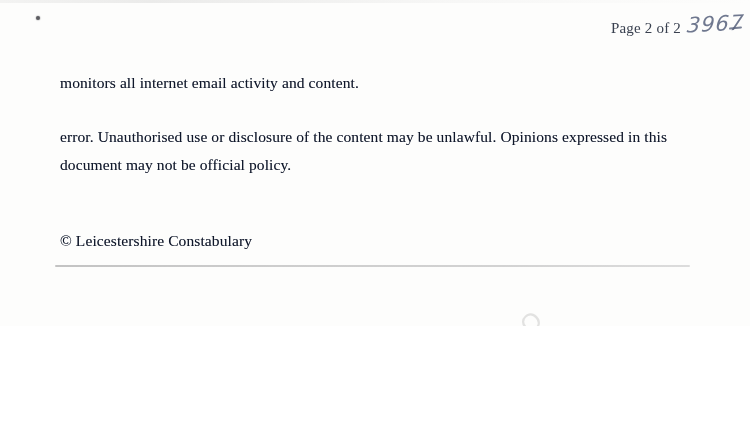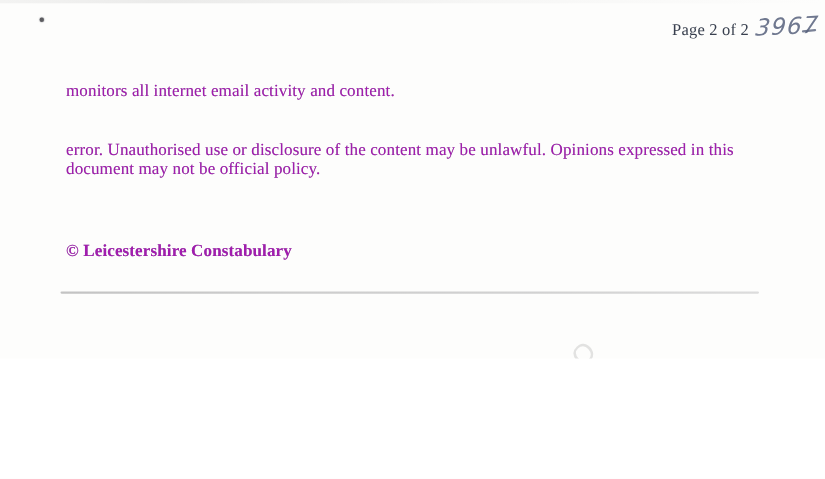--- a/index.html
+++ b/index.html
@@ -53,33 +53,33 @@
     top: 27px; right: 8px;
     width: 13px; height: 2px;
     background: #57617c;
     transform: rotate(-6deg);
     opacity: 0.8;
     border-radius: 1px;
   }
   .doc-text {
     position: absolute;
     left: 60px;
-    color: #a21caf;
+    color: #0f172a;
     font-size: 15.5px;
     line-height: 17px;
     letter-spacing: 0.1px;
     white-space: nowrap;
     text-shadow: 0 0 0.5px rgba(61,68,84,0.45);
   }
   .line-monitors   { top: 74px;  }
   .disc-line-0     { top: 111px; }
   .disc-line-1     { top: 128px; font-family: Liberation Serif, serif; }
-  .disc-line-2     { top: 145px; }
+  .disc-line-2     { top: 156px; }
   .line-thanks     { top: 184px; }
-  .line-copyright  { top: 220px; font-weight: bold; }
+  .line-copyright  { top: 232px; }
   .rule {
     position: absolute;
     left: 55px; top: 265px;
     width: 635px; height: 1.5px;
     background: linear-gradient(to right, #c3c3c3, #cdcdcd 35%, #d2d2d2 70%, #dcdcdc);
     border-radius: 1px;
   }
   .hole-punch {
     position: absolute;
     left: 25px; top: 378px;

